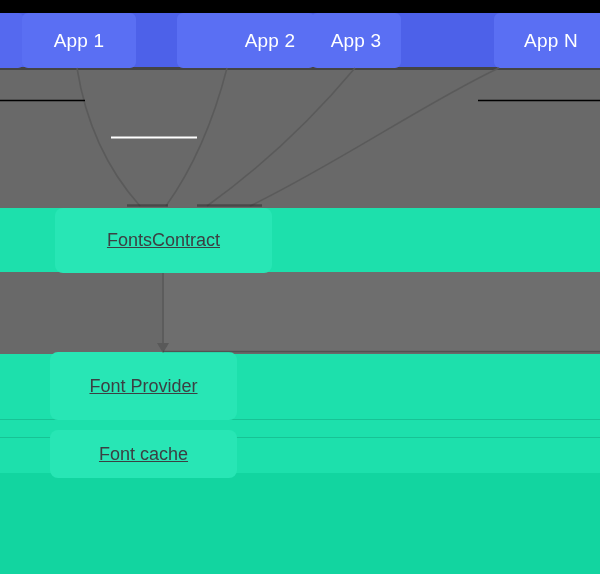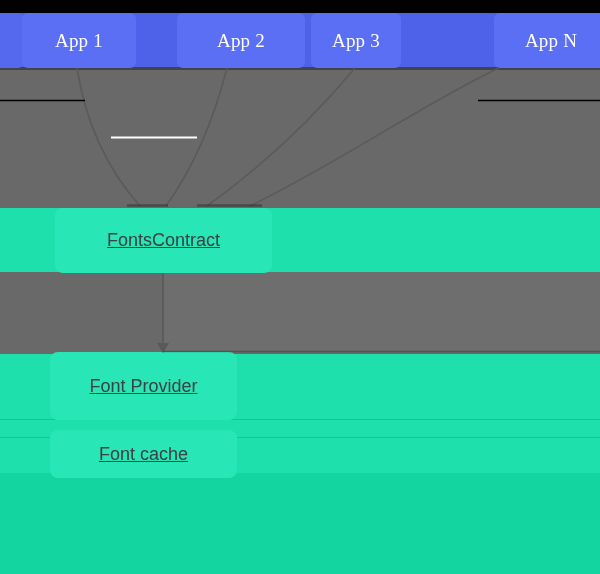--- a/index.html
+++ b/index.html
@@ -10,21 +10,21 @@
     -webkit-font-smoothing:antialiased;
   }
   .abs{position:absolute;}
   .black-bar{left:0;top:0;width:600px;height:13px;background:var(--black_bar);}
   .apps-row{left:0;top:13px;width:600px;height:54px;background:var(--app_row_bg);}
   .apps-shadow{left:0;top:67px;width:600px;height:2.5px;background:rgba(0,0,0,.35);}
   .app-box{
     position:absolute;top:13px;height:55px;border-radius:6px;
     background:var(--app_box);
     display:flex;align-items:center;justify-content:center;
-    color:var(--app_text);font-size:19px;letter-spacing:.2px;font-family:Liberation Serif, serif;
+    color:var(--app_text);font-size:19px;letter-spacing:.2px;
   }
   .app-box.partial{background:var(--app_box_partial);}
   .band{position:absolute;left:0;width:600px;}
   .band-contract{top:208px;height:64px;background:var(--teal_band);}
   .band-mid-light{left:163px;top:272px;width:437px;height:79px;background:var(--gray_bg_light);}
   .band-provider{top:354px;height:119px;background:var(--teal_band);}
   .band-bottom{top:473px;height:101px;background:var(--teal_bottom);}
   .hairline{position:absolute;left:0;width:600px;height:1px;background:rgba(0,80,60,.20);}
   .hl-1{top:419px;} .hl-2{top:437px;}
   .teal-box{
@@ -45,21 +45,21 @@
   <div class="abs black-bar"></div>
 
   <div class="abs apps-row"></div>
   <div class="abs apps-shadow"></div>
 
   <div class="app-box partial" style="left:-34px;width:58px;"></div>
 
   <div class="app-box" style="left:22px;width:114px;">
     <span>App 1</span>
   </div>
-  <div class="app-box" style="left:177px;width:128px;">
+  <div class="app-box" style="left:177px;width:90px;padding-left:48px;">
     <span>App 2</span>
   </div>
   <div class="app-box" style="left:311px;width:90px;">
     <span>App 3</span>
   </div>
   <div class="app-box" style="left:494px;width:114px;">
     <span>App N</span>
   </div>
 
   <div class="band band-contract"></div>

